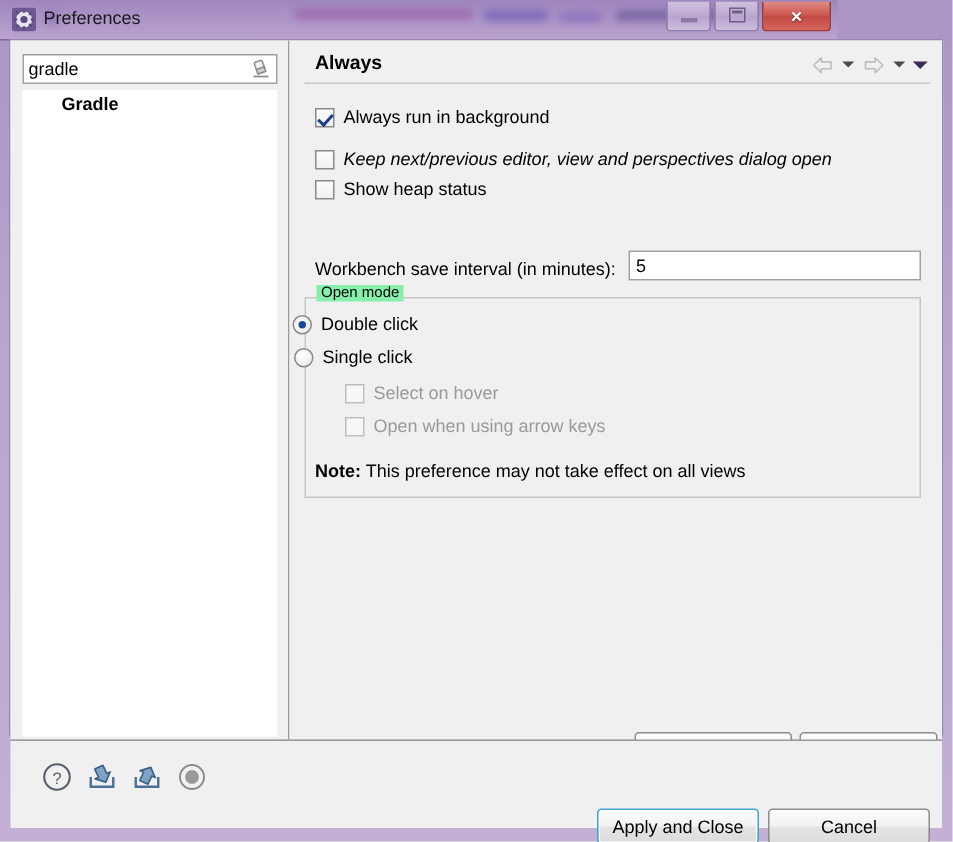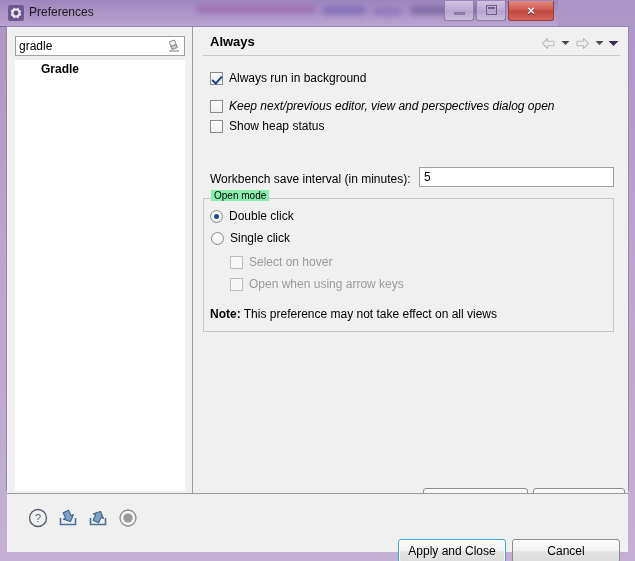--- a/index.html
+++ b/index.html
@@ -530,25 +530,25 @@
         </div>
 
         <div class="field-label">Workbench save interval (in minutes):</div>
         <div class="txtfield">
           <input type="text" value="5" style="">
         </div>
 
         <div class="group"></div>
         <div class="group-title">Open mode</div>
 
-        <div class="row" style="left:17px; top:152px;">
+        <div class="row" style="left:2px; top:152px;">
           <span class="rbtn sel"></span>
           <span class="lbl">Double click</span>
         </div>
-        <div class="row" style="left:18px; top:174px;">
+        <div class="row" style="left:3px; top:174px;">
           <span class="rbtn"></span>
           <span class="lbl">Single click</span>
         </div>
         <div class="row" style="left:37px; top:220px;">
           <span class="cbox disabled"></span>
           <span class="lbl disabled">Open when using arrow keys</span>
         </div>
         <div class="row" style="left:37px; top:198px;">
           <span class="cbox disabled"></span>
           <span class="lbl disabled">Select on hover</span>

